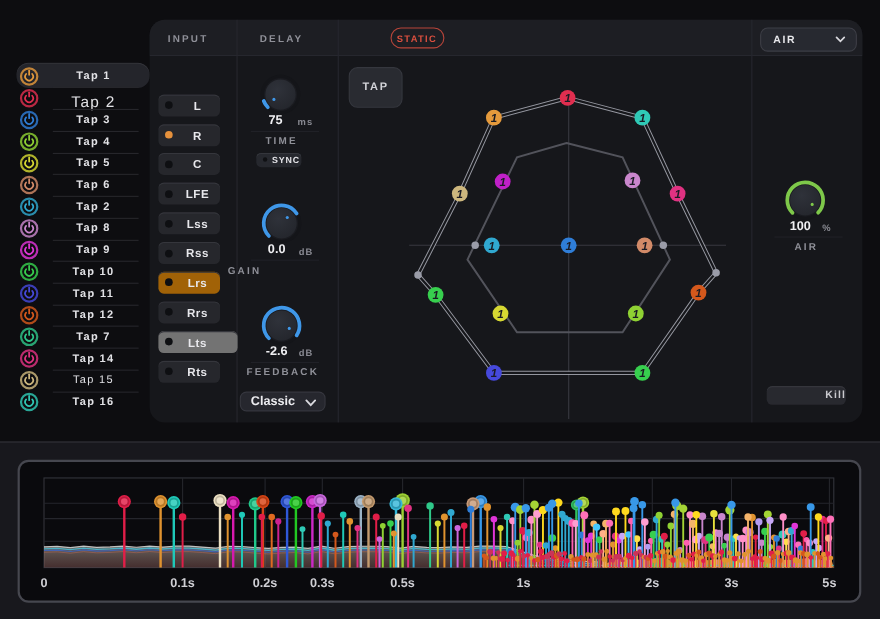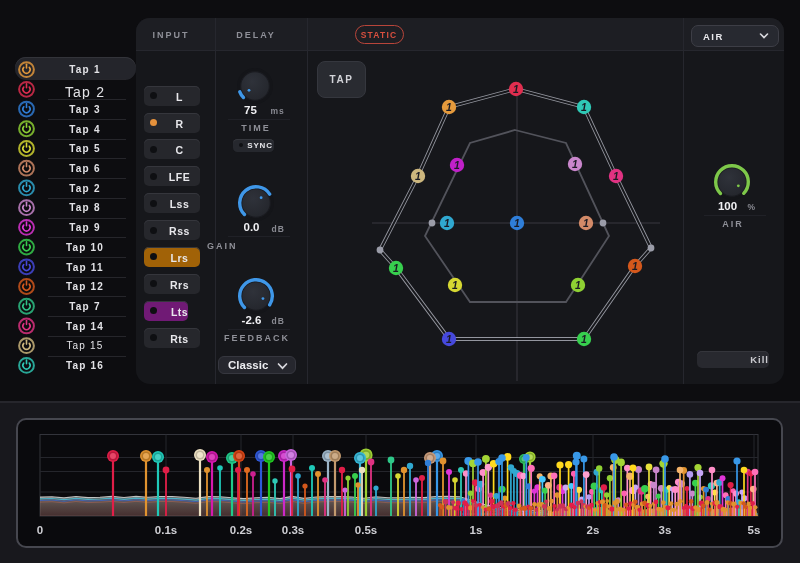--- a/index.html
+++ b/index.html
@@ -180,21 +180,21 @@
       <div style="position:absolute;left:16px;top:5px;width:40px;text-align:center;color:#e8e8ec;font-size:10.5px;font-weight:bold;letter-spacing:0.5px;">Rss</div>
     </div>
 <div class="abs" style="left:143.5px;top:246.9px;width:56.5px;height:20px;background:#a16207;border-radius:5px;box-shadow:inset 0 1px 0 #35363c;">
       <div style="position:absolute;left:6px;top:6.5px;width:7px;height:7px;border-radius:50%;background:#0e0f12;"></div>
       <div style="position:absolute;left:16px;top:5px;width:40px;text-align:center;color:#e8e8ec;font-size:10.5px;font-weight:bold;letter-spacing:0.5px;">Lrs</div>
     </div>
 <div class="abs" style="left:143.5px;top:273.8px;width:56.5px;height:20px;background:#26272c;border-radius:5px;box-shadow:inset 0 1px 0 #35363c;">
       <div style="position:absolute;left:6px;top:6.5px;width:7px;height:7px;border-radius:50%;background:#0e0f12;"></div>
       <div style="position:absolute;left:16px;top:5px;width:40px;text-align:center;color:#e8e8ec;font-size:10.5px;font-weight:bold;letter-spacing:0.5px;">Rrs</div>
     </div>
-<div class="abs" style="left:143.5px;top:300.7px;width:44px;height:20px;background:#701a75;border-radius:5px;box-shadow:inset 0 1px 0 #35363c;">
+<div class="abs" style="left:143.5px;top:300.7px;width:72px;height:20px;background:#737373;border-radius:5px;box-shadow:inset 0 1px 0 #35363c;">
       <div style="position:absolute;left:6px;top:6.5px;width:7px;height:7px;border-radius:50%;background:#0e0f12;"></div>
       <div style="position:absolute;left:16px;top:5px;width:40px;text-align:center;color:#e8e8ec;font-size:10.5px;font-weight:bold;letter-spacing:0.5px;">Lts</div>
     </div>
 <div class="abs" style="left:143.5px;top:327.5px;width:56.5px;height:20px;background:#26272c;border-radius:5px;box-shadow:inset 0 1px 0 #35363c;">
       <div style="position:absolute;left:6px;top:6.5px;width:7px;height:7px;border-radius:50%;background:#0e0f12;"></div>
       <div style="position:absolute;left:16px;top:5px;width:40px;text-align:center;color:#e8e8ec;font-size:10.5px;font-weight:bold;letter-spacing:0.5px;">Rts</div>
     </div>
     </div>
 
   <div id="delaycol">

